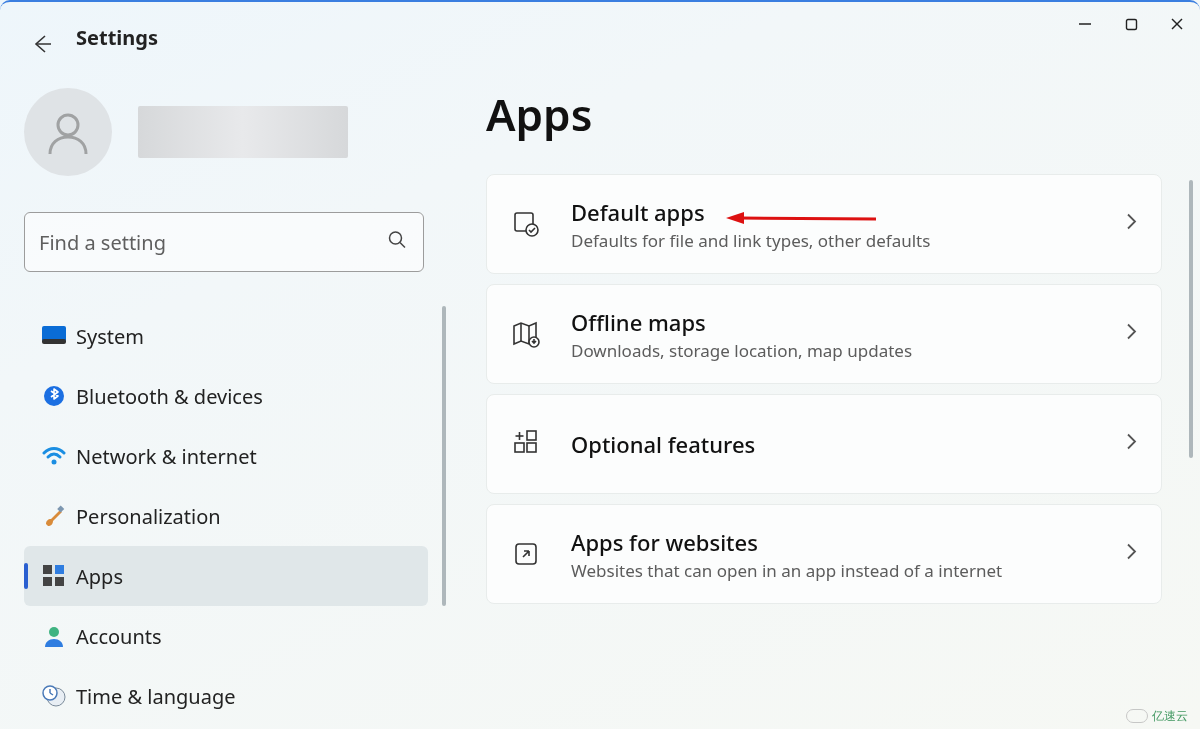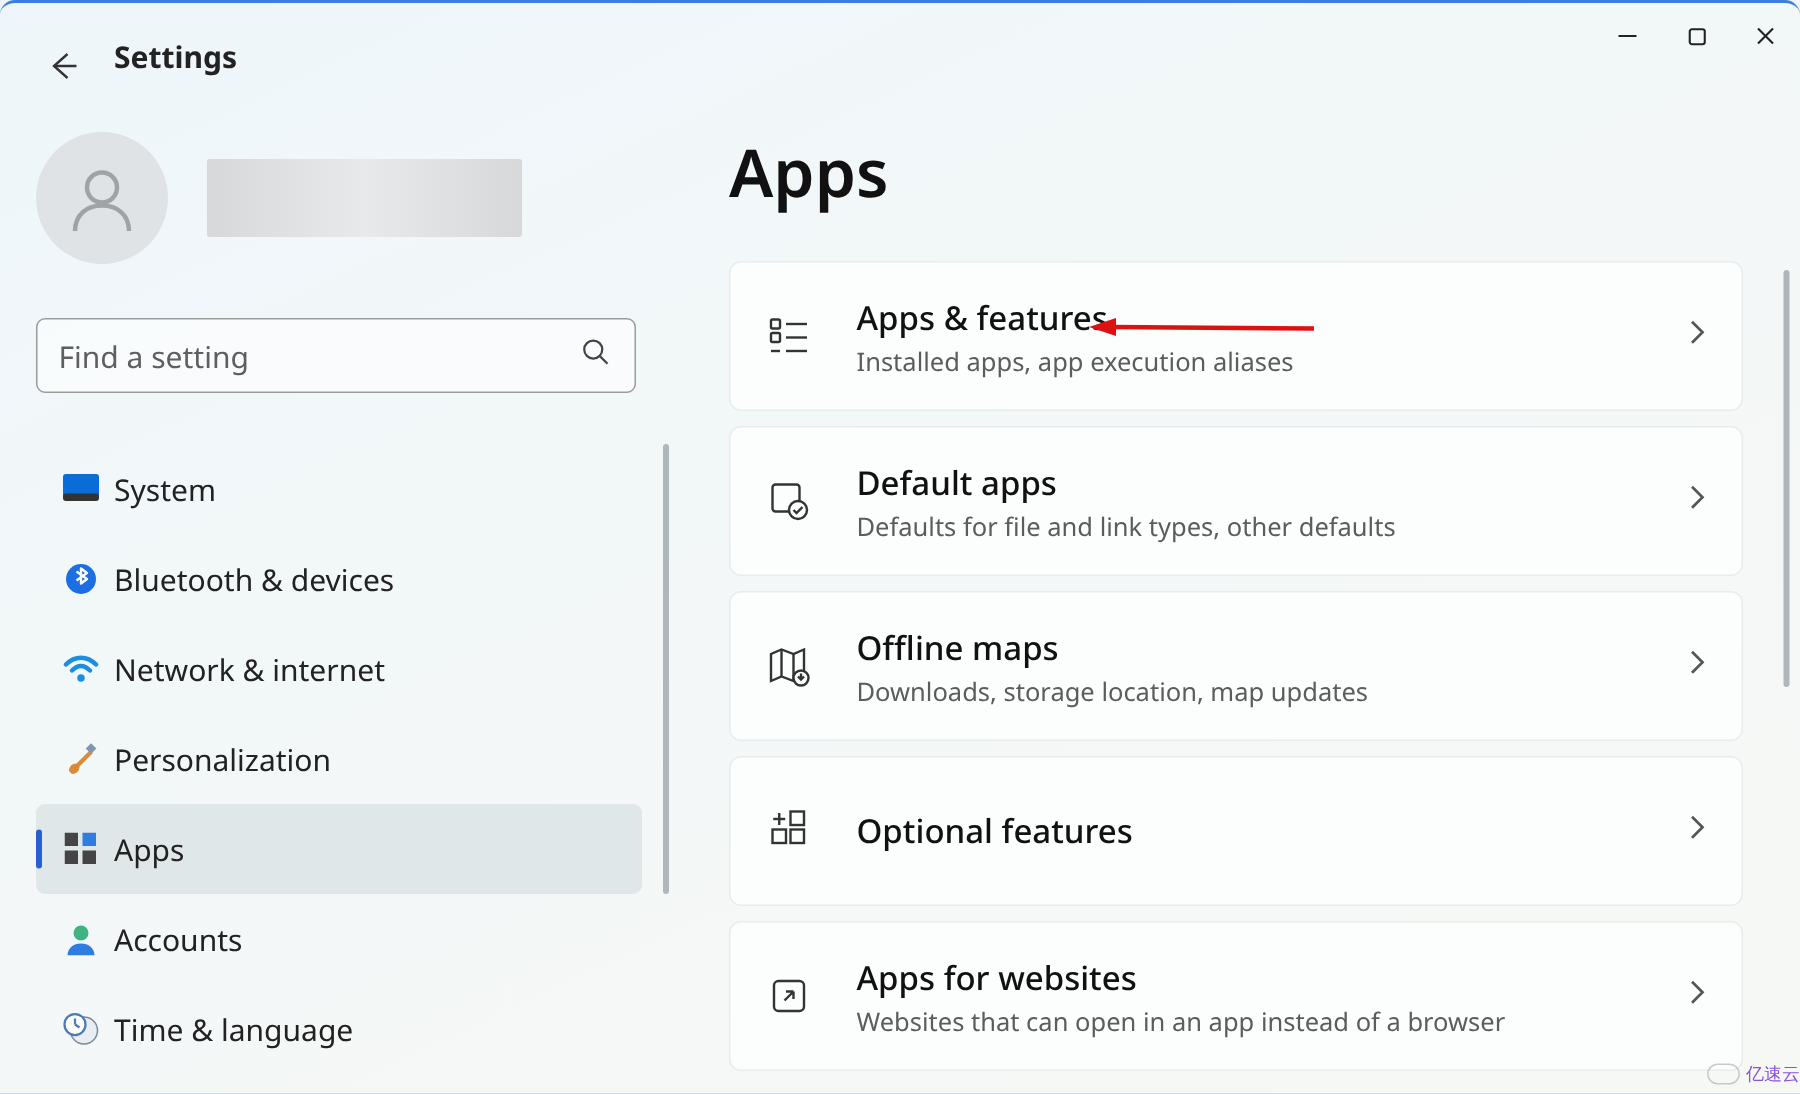--- a/index.html
+++ b/index.html
@@ -12,21 +12,21 @@
 
   .back-btn { position:absolute; top:24px; left:24px; width:36px; height:36px; display:flex; align-items:center; justify-content:center; color:#333; }
   .app-title { position:absolute; top:22px; left:76px; font-size:20px; color:#222; font-weight:700; }
 
   .sidebar { position:absolute; top:86px; left:24px; width:402px; }
   .avatar { width:88px; height:88px; border-radius:50%; background:#dfe3e6; display:flex; align-items:center; justify-content:center; }
   .avatar svg { opacity:.55; }
   .user-row { display:flex; align-items:center; gap:26px; }
   .user-name-rect { width:210px; height:52px; background:linear-gradient(90deg,#d6d8da,#e8e9eb,#d6d8da); border-radius:2px; }
 
-  .search-wrap { margin-top:36px; width:400px; height:50px; border:1px solid #9c9c9c; border-radius:6px; background:rgba(255,255,255,.55); display:flex; align-items:center; padding:0 14px; position:relative; }
+  .search-wrap { margin-top:36px; width:400px; height:60px; border:1px solid #9c9c9c; border-radius:6px; background:rgba(255,255,255,.55); display:flex; align-items:center; padding:0 14px; position:relative; }
   .search-wrap input { flex:1; border:none; outline:none; background:transparent; font-size:20px; color:#444; }
   .search-wrap input::placeholder { color:#5f5f5f; }
   .search-icon { position:absolute; right:16px; top:50%; transform:translateY(-50%); }
 
   .navlist { margin-top:34px; width:404px; position:relative; }
   .nav-item { height:60px; border-radius:6px; display:flex; align-items:center; padding-left:18px; gap:10px; font-size:20px; color:#222; position:relative; cursor:pointer; }
   .nav-item.selected { background:#e0e7e9; }
   .nav-item.selected::before { content:""; position:absolute; left:0; top:17px; width:4px; height:26px; background:#2a5fd0; border-radius:4px; }
   .nav-icon { width:24px; height:24px; display:flex; align-items:center; justify-content:center; }
 
@@ -38,21 +38,21 @@
   .card-icon { width:30px; height:30px; display:flex; align-items:center; justify-content:center; color:#333; flex-shrink:0; }
   .card-text { flex:1; }
   .card-title { font-size:22px; color:#111; font-weight:500; }
   .card-sub { font-size:17px; color:#5c5c5c; margin-top:2px; }
   .chev { position:absolute; right:24px; top:50%; transform:translateY(-50%); color:#555; }
 
   .main-scroll { position:absolute; left:1189px; top:178px; width:4px; height:278px; background:#aeb7bb; border-radius:4px; }
 
   .arrow-annot { position:absolute; left:726px; top:209px; pointer-events:none; }
 
-  .watermark { position:absolute; right:0; bottom:4px; font-size:12px; color:#6d28d9; display:flex; align-items:center; gap:4px; opacity:.8; }
+  .watermark { position:absolute; right:12px; bottom:4px; font-size:12px; color:#15803d; display:flex; align-items:center; gap:4px; opacity:.8; }
   .watermark .wm-ico { width:22px; height:14px; border:1px solid #bbb; border-radius:8px; position:relative; }
 </style>
 </head>
 <body>
 
 <div class="titlebar">
   <div class="ctl">
     <svg width="14" height="14" viewBox="0 0 14 14">
         <line x1="1" y1="7" x2="13" y2="7" stroke="#222" stroke-width="1.4"></line>
       </svg>
@@ -168,39 +168,20 @@
       </span>
       <span>Time &amp; language</span>
     </div>
     <div class="sidebar-scroll"></div>
   </div>
 </div>
 
 <div class="main">
   <div class="page-title">Apps</div>
 
-  <div class="card">
-    <span class="card-icon">
-      <svg width="28" height="28" viewBox="0 0 28 28" fill="none" stroke="#333" stroke-width="1.6">
-          <rect x="2" y="3" width="6" height="6" rx="1"></rect>
-          <line x1="12" y1="6" x2="26" y2="6"></line>
-          <rect x="2" y="12" width="6" height="6" rx="1"></rect>
-          <line x1="12" y1="15" x2="26" y2="15"></line>
-          <line x1="2" y1="24" x2="8" y2="24"></line>
-          <line x1="12" y1="24" x2="26" y2="24"></line>
-        </svg>
-    </span>
-    <div class="card-text">
-      <div class="card-title">Apps &amp; features</div>
-      <div class="card-sub">Installed apps, app execution aliases</div>
-    </div>
-    <span class="chev"><svg width="12" height="18" viewBox="0 0 12 18">
-          <path d="M3 2l7 7-7 7" fill="none" stroke="#555" stroke-width="1.8"></path>
-        </svg></span>
-  </div>
 
   <div class="card">
     <span class="card-icon">
       <svg width="28" height="28" viewBox="0 0 28 28" fill="none" stroke="#333" stroke-width="1.6">
           <rect x="3" y="3" width="18" height="18" rx="2"></rect>
           <circle cx="20" cy="20" r="6" fill="#fcfdfd"></circle>
           <path d="M17 20l2 2 4-4" stroke="#333"></path>
         </svg>
     </span>
     <div class="card-text">
@@ -251,21 +232,21 @@
 
   <div class="card">
     <span class="card-icon">
       <svg width="28" height="28" viewBox="0 0 28 28" fill="none" stroke="#333" stroke-width="1.6">
           <rect x="4" y="4" width="20" height="20" rx="3"></rect>
           <path d="M11 17l6-6m0 0h-5m5 0v5"></path>
         </svg>
     </span>
     <div class="card-text">
       <div class="card-title">Apps for websites</div>
-      <div class="card-sub">Websites that can open in an app instead of a browser</div>
+      <div class="card-sub">Websites that can open in an app instead of a internet</div>
     </div>
     <span class="chev"><svg width="12" height="18" viewBox="0 0 12 18">
           <path d="M3 2l7 7-7 7" fill="none" stroke="#555" stroke-width="1.8"></path>
         </svg></span>
   </div>
 </div>
 
 <div class="main-scroll"></div>
 
 <svg class="arrow-annot" width="150" height="16">

